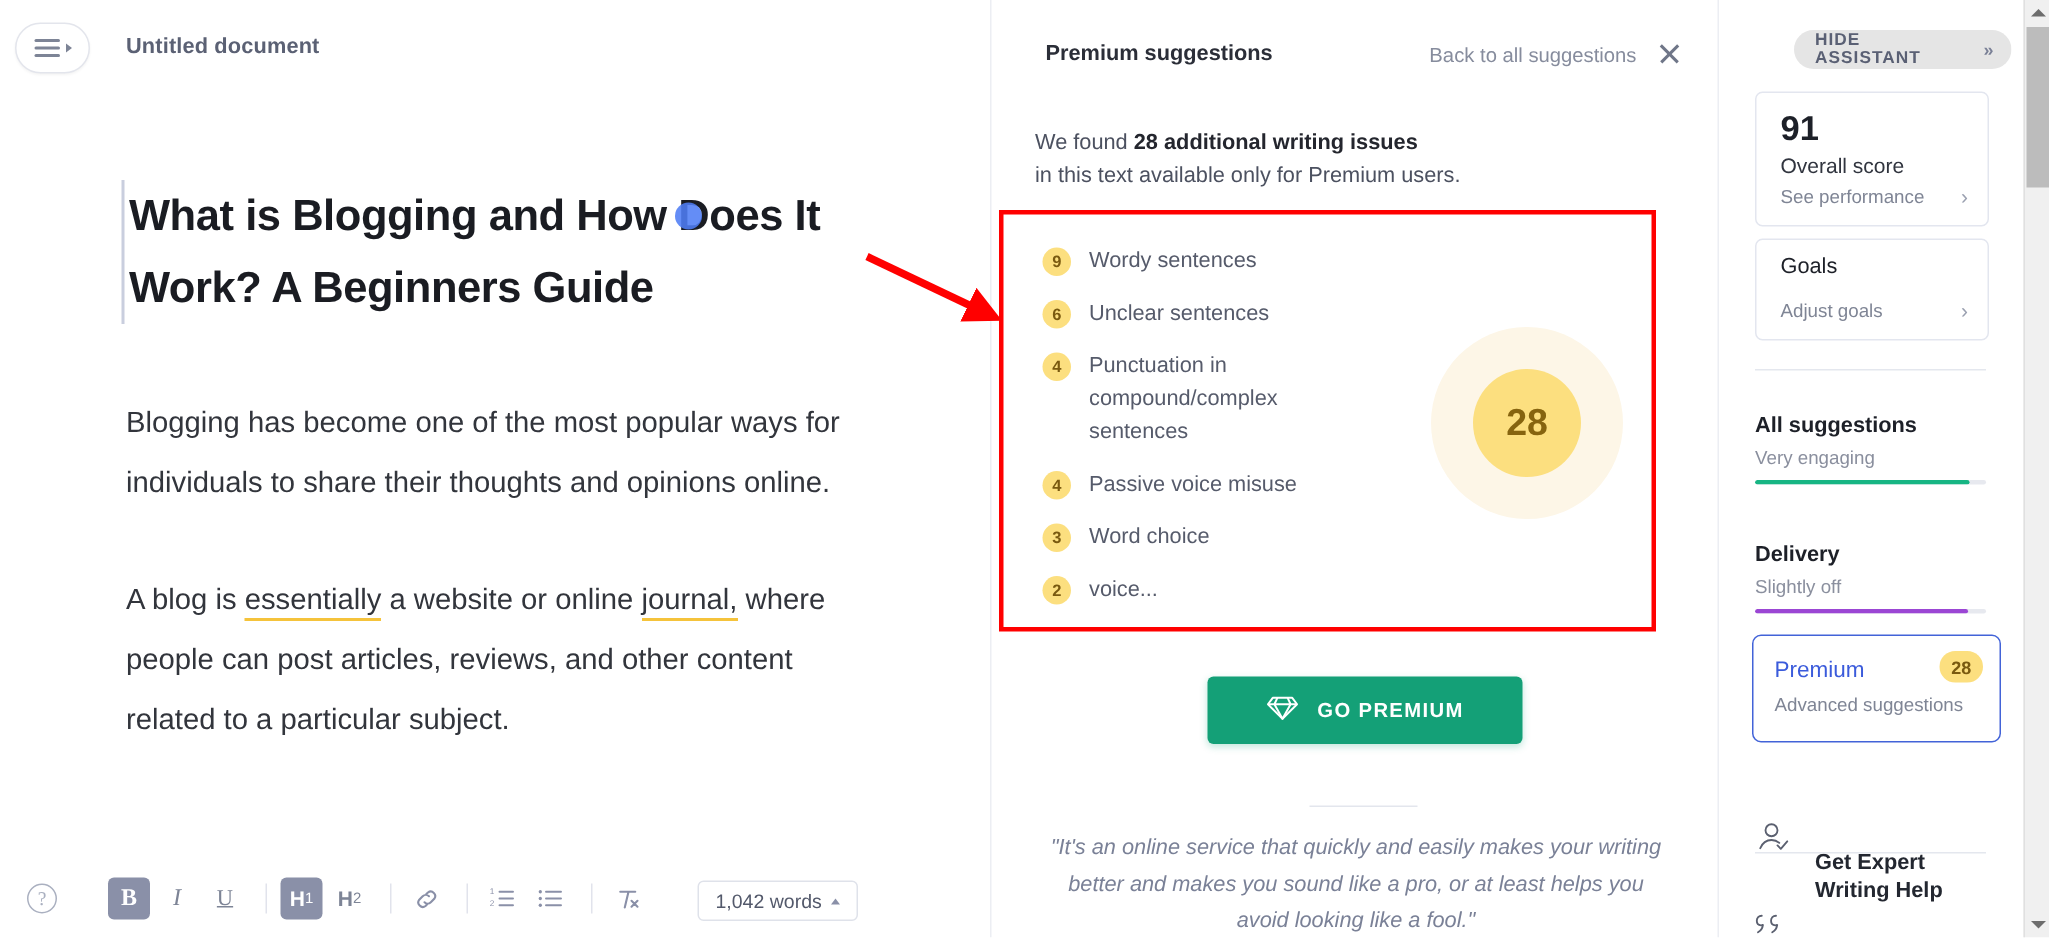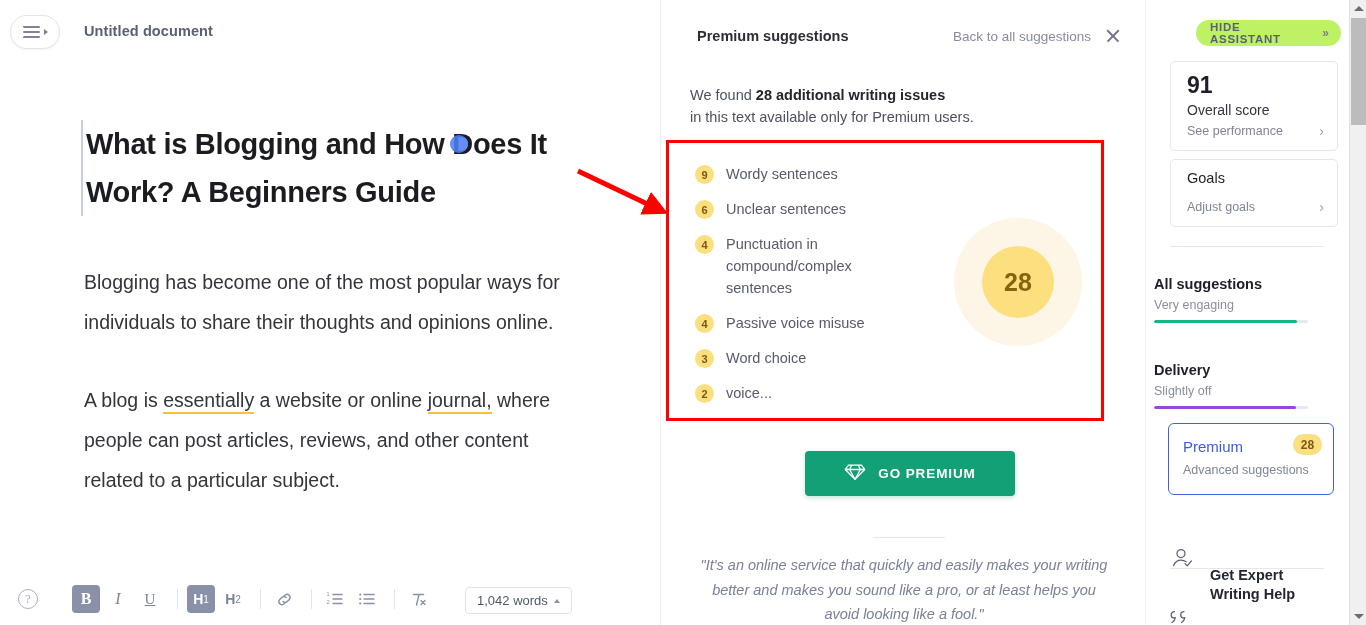--- a/index.html
+++ b/index.html
@@ -180,46 +180,46 @@
   .side-pane {
     position: absolute; left: 1145px; top: 0;
     width: 196px; height: 625px;
     background: #fff;
     border-left: 1px solid #eceef3;
     overflow: hidden;
   }
   .hide-assistant {
     position: absolute; left: 50px; top: 20px;
     height: 26px; padding: 0 14px;
-    border-radius: 13px; background: #bef264;
+    border-radius: 13px; background: #e5e5e5;
     display: flex; align-items: center; gap: 8px;
     font-size: 11.5px; font-weight: 700; color: #5a6074; letter-spacing: .7px;
   }
   .chev2 { font-size: 12px; color: #7a8096; letter-spacing: -2px; }
 
   .card {
-    position: absolute; left: 24px; width: 168px;
+    position: absolute; left: 24px; width: 156px;
     border: 1px solid #e3e6ef; border-radius: 5px;
     background: #fff;
   }
   .card.score { top: 61px; height: 90px; }
   .card.goals { top: 159px; height: 68px; }
   .score-num { position: absolute; left: 16px; top: 10px; font-size: 23px; font-weight: 700; color: #1d2028; }
   .score-lbl { position: absolute; left: 16px; top: 40px; font-size: 14px; color: #31353f; }
   .card-sub {
     position: absolute; left: 16px; right: 13px; bottom: 11px;
     font-size: 12.5px; color: #7f8595;
     display: flex; align-items: center;
   }
   .chev1 { margin-left: auto; font-size: 14px; color: #9aa0b0; }
   .goals-title { position: absolute; left: 16px; top: 10px; font-size: 14.5px; color: #1d2028; }
 
   .hr-side { position: absolute; left: 24px; top: 246px; width: 154px; height: 1px; background: #e4e7ee; }
 
-  .meter { position: absolute; left: 8px; width: 154px; }
+  .meter { position: absolute; left: 24px; width: 154px; }
   .meter.m1 { top: 276px; }
   .meter.m2 { top: 362px; }
   .meter-title { font-size: 14.5px; font-weight: 700; color: #1d2028; }
   .meter-sub { margin-top: 6px; font-size: 12.5px; color: #8a8f9e; }
   .bar { margin-top: 8px; height: 3px; background: #e7e9ef; border-radius: 2px; overflow: hidden; }
   .bar > span { display: block; height: 100%; border-radius: 2px; }
 
   .premium-card {
     position: absolute; left: 22px; top: 423px;
     width: 166px; height: 72px;

